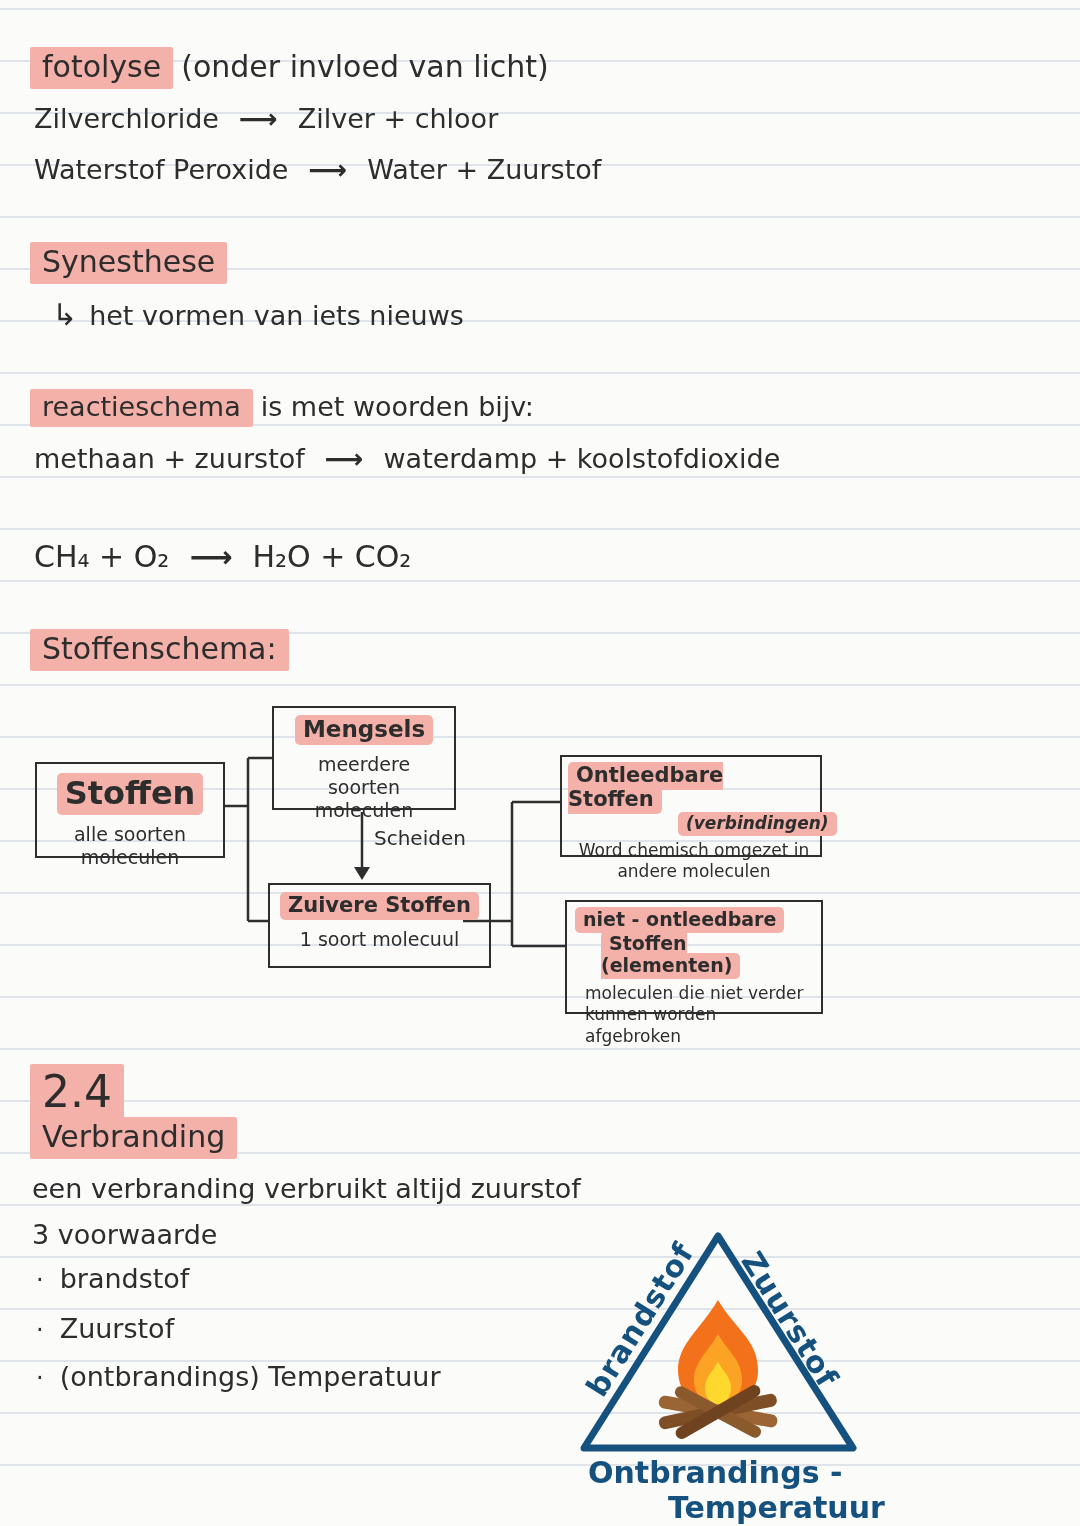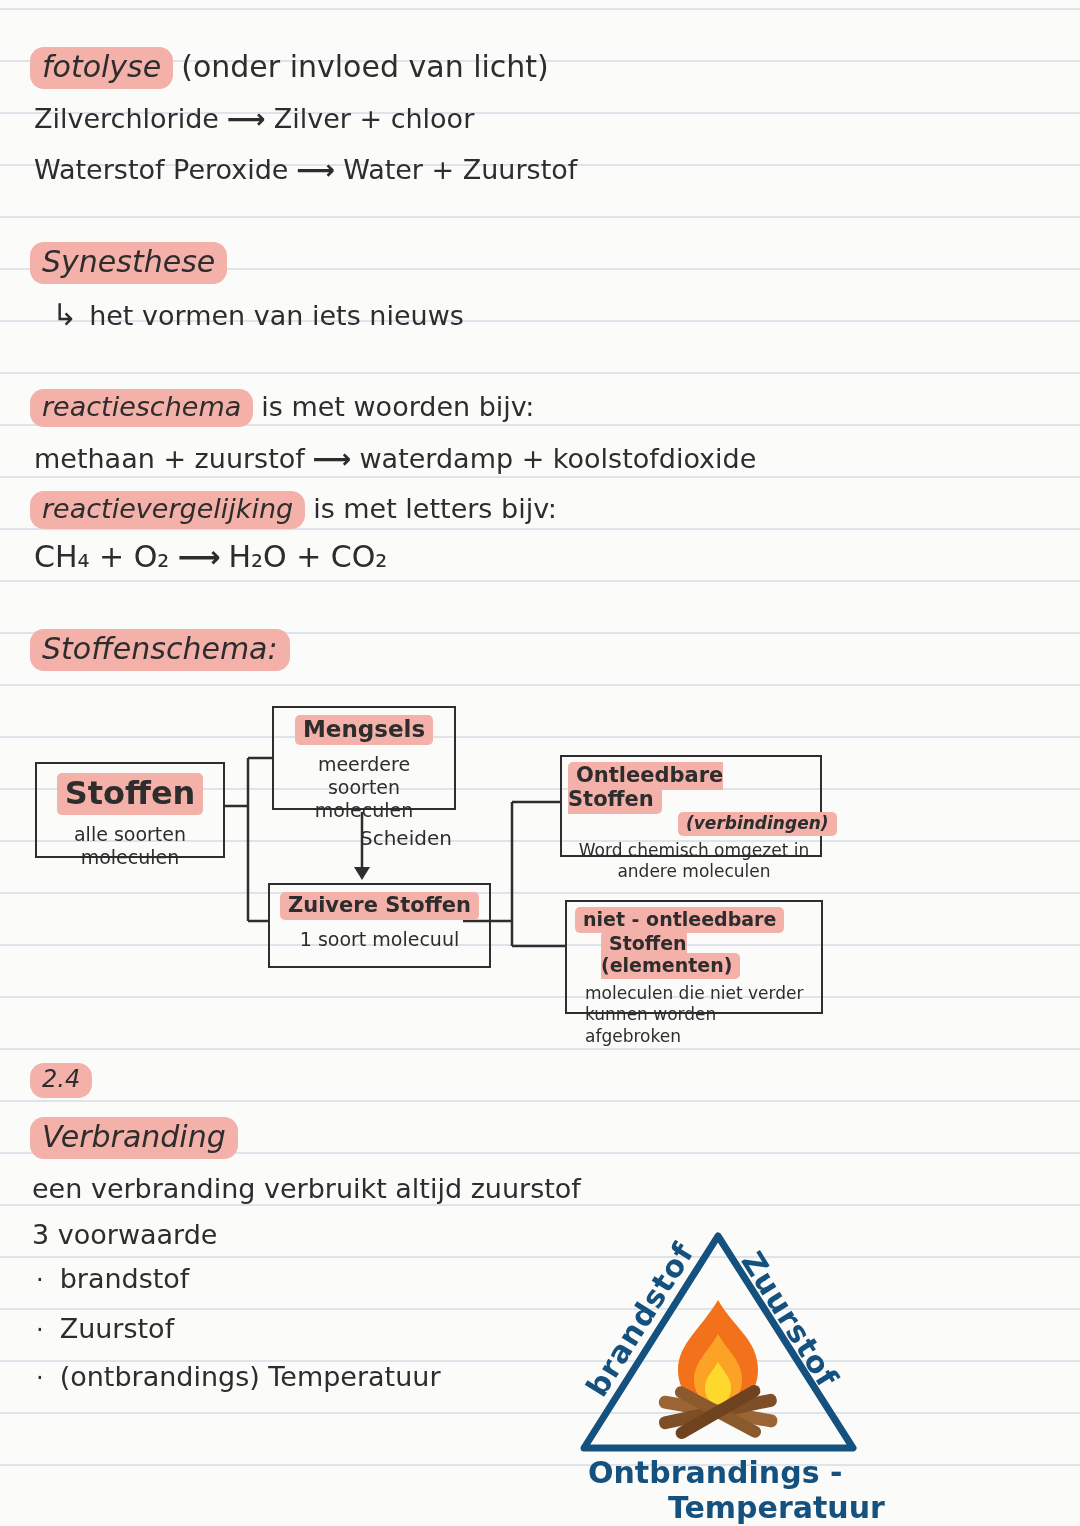--- a/index.html
+++ b/index.html
@@ -14,24 +14,24 @@
       to bottom,
       transparent 0px, transparent 50px,
       #dfe4ea 50px, #dfe4ea 52px);
     background-position: 0 -42px;
     font-family:"DejaVu Sans","Liberation Sans",sans-serif;
     color:#2d2d2d;
   }
   .overlay { position:absolute; left:0; top:0; width:1080px; height:1526px; pointer-events:none; }
   .line { position:absolute; white-space:nowrap; font-size:27px; line-height:1.25; }
   .lg { font-size:30px; }
-  .xl { font-size:24px; }
-  .hl { background:#f4b1a9; border-radius:14px; padding:2px 12px 5px;font-style:italic; }
+  .xl { font-size:44px; }
+  .hl { background:#f4b1a9; border-radius:2px; padding:2px 12px 5px; }
   .hl-sm { background:#f4b1a9; border-radius:5px; padding:1px 8px 3px; }
-  .eq { display:flex; gap:8px; align-items:baseline; }
+  .eq { display:flex; gap:20px; align-items:baseline; }
   .arrow { font-weight:600; }
   .suffix { margin-left:8px; }
   .indent-arrow { margin-right:12px; font-size:30px; }
   .box { position:absolute; border:2px solid #2e2e2e; text-align:center; background:transparent; }
   .box-title { font-weight:700; font-size:23px; margin-top:8px; }
   .box-title-big { font-weight:700; font-size:32px; margin-top:10px; }
   .box-desc { font-size:19px; line-height:1.2; margin-top:11px; padding:0 8px; }
   .box-desc-sm { font-size:17px; line-height:1.25; margin-top:7px; padding:0 10px; }
   .left-align { text-align:left; }
   .small-label { position:absolute; font-size:20px; }
@@ -93,44 +93,41 @@
   </div>
 
   <div class="line" style="left:30px; top:390px;">
     <span class="hl">reactieschema</span><span class="suffix">is met woorden bijv:</span>
   </div>
   <div class="line eq" style="left:34px; top:442px;">
     <span>methaan + zuurstof</span>
     <span class="arrow">⟶</span>
     <span>waterdamp + koolstofdioxide</span>
   </div>
-  <div class="line" style="left:30px; top:492px;">
-    <span class="hl">reactievergelijking</span><span class="suffix">is met letters bijv:</span>
-  </div>
   <div class="line eq lg" style="left:34px; top:538px;">
     <span>CH₄ + O₂</span>
     <span class="arrow">⟶</span>
     <span>H₂O + CO₂</span>
   </div>
 
   <div class="line lg" style="left:30px; top:630px;">
     <span class="hl">Stoffenschema:</span>
   </div>
 
   <div class="box" style="left:35px; top:762px; width:190px; height:96px;">
     <div class="box-title-big"><span class="hl-sm">Stoffen</span></div>
     <div class="box-desc" style="white-space:normal;">alle soorten moleculen</div>
   </div>
 
   <div class="box" style="left:272px; top:706px; width:184px; height:104px;">
     <div class="box-title"><span class="hl-sm">Mengsels</span></div>
     <div class="box-desc" style="white-space:normal;">meerdere soorten moleculen</div>
   </div>
 
-  <div class="small-label" style="left:360px; top:826px;">Scheiden</div>
+  <div class="small-label" style="left:374px; top:826px;">Scheiden</div>
 
   <div class="box" style="left:268px; top:883px; width:223px; height:85px;">
     <div class="box-title" style="font-size:21px;"><span class="hl-sm">Zuivere Stoffen</span></div>
     <div class="box-desc" style="white-space:normal;">1 soort molecuul</div>
   </div>
 
   <div class="box left-align" style="left:560px; top:755px; width:262px; height:102px; padding-left:6px;">
     <div style="font-weight:700; font-size:21px; margin-top:6px;"><span class="hl-sm">Ontleedbare Stoffen</span></div>
     <div style="font-weight:700; font-size:17px; margin-top:2px; margin-left:110px;font-style:italic;"><span class="hl-sm">(verbindingen)</span></div>
     <div class="box-desc-sm" style="text-align:center; white-space:normal;">Word chemisch omgezet in andere moleculen</div>

